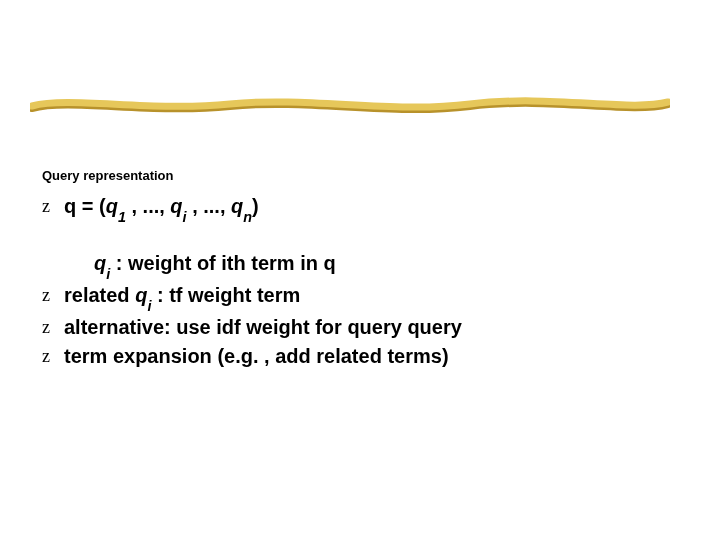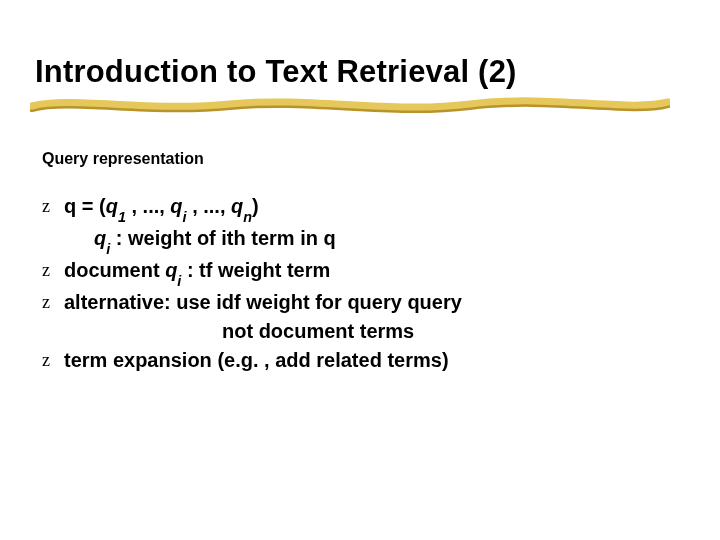--- a/index.html
+++ b/index.html
@@ -29,22 +29,22 @@
   .underline-svg {
     position: absolute;
     left: 30px;
     top: 93px;
     width: 640px;
     height: 30px;
   }
   .subhead {
     position: absolute;
     left: 42px;
-    top: 150px;
-    font-size: 16px;
+    top: 168px;
+    font-size: 13px;
     font-weight: bold;
   }
   .body {
     position: absolute;
     left: 42px;
     top: 192px;
     font-size: 20px;
     font-weight: bold;
     line-height: 1.45;
   }
@@ -54,38 +54,37 @@
   }
   .bullet {
     font-family: "Zapf Dingbats", "Wingdings", serif;
     font-weight: normal;
     width: 22px;
     flex: 0 0 22px;
     font-size: 18px;
     line-height: 1.6;
   }
   .content { flex: 1; }
-  .indent-sub { padding-left: 52px; }
+  .indent-sub { padding-left: 52px; margin-top: 25px; }
   .indent-deep { padding-left: 180px; }
   .i { font-style: italic; }
   sub.i {
     font-style: italic;
     font-size: 0.72em;
     position: relative;
     bottom: -0.28em;
   }
   
   [data-bind]:empty::after { content: "\200b"; }
 </style>
 </head>
 <body>
 
 <div class="slide">
 
-  <div class="title" data-bind="title">Introduction to Text Retrieval (2)</div>
 
   <svg class="underline-svg" viewBox="0 0 640 30" preserveAspectRatio="none">
     <path d="M2 16 C 40 6, 120 22, 200 14 C 280 6, 360 24, 440 14 C 520 4, 600 22, 638 12" stroke="#b8922b" stroke-width="6" fill="none" stroke-linecap="round"></path>
     <path d="M2 13 C 40 3, 120 19, 200 11 C 280 3, 360 21, 440 11 C 520 1, 600 19, 638 9" stroke="#e6c75a" stroke-width="7" fill="none" stroke-linecap="round"></path>
   </svg>
 
   <div class="subhead" data-bind="subheading">Query representation</div>
 
   <div class="body">
 
@@ -96,30 +95,29 @@
       </span>
     </div>
 
     <div class="indent-sub">
       <span class="i" data-bind="lines.l1b.q">q</span><sub class="i" data-bind="lines.l1b.subi">i</sub><span data-bind="lines.l1b.rest"> : weight of ith term in q</span>
     </div>
 
     <div class="line">
       <span class="bullet" data-bind="bullet_glyph">z</span>
       <span class="content">
-        <span data-bind="lines.l2.pre">document </span><span class="i" data-bind="lines.l2.q">q</span><sub class="i" data-bind="lines.l2.subi">i</sub><span data-bind="lines.l2.rest"> : tf weight term</span>
+        <span data-bind="lines.l2.pre">related </span><span class="i" data-bind="lines.l2.q">q</span><sub class="i" data-bind="lines.l2.subi">i</sub><span data-bind="lines.l2.rest"> : tf weight term</span>
       </span>
     </div>
 
     <div class="line">
       <span class="bullet" data-bind="bullet_glyph">z</span>
       <span class="content" data-bind="lines.l3.text">alternative: use idf weight for query query</span>
     </div>
 
-    <div class="indent-deep" data-bind="lines.l3b.text">not document terms</div>
 
     <div class="line">
       <span class="bullet" data-bind="bullet_glyph">z</span>
       <span class="content" data-bind="lines.l4.text">term expansion (e.g. , add related terms)</span>
     </div>
 
   </div>
 </div>
 
 </body></html>

